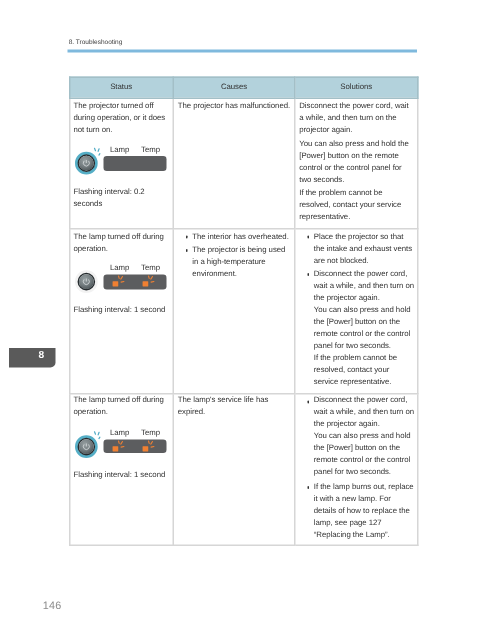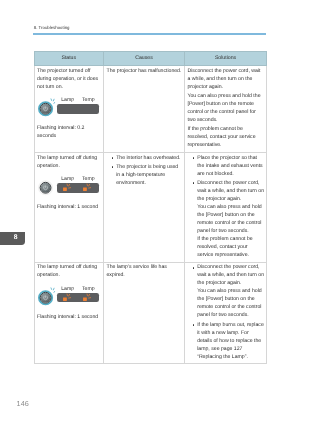--- a/index.html
+++ b/index.html
@@ -1,18 +1,18 @@
 <!DOCTYPE html>
 <html><head>
 <meta charset="utf-8">
 <style>
   html,body{margin:0;padding:0;}
   body{width:300px;height:426px;background:#ffffff;font-family:"Liberation Sans",sans-serif;
        -webkit-font-smoothing:antialiased;text-rendering:geometricPrecision;overflow:hidden;position:relative;}
-  .page{position:absolute;left:0;top:0;width:300px;height:426px;}
+  .page{position:absolute;left:12px;top:0;width:300px;height:426px;}
 
   
   .chapter-head{position:absolute;left:33.8px;top:25.3px;font-size:4.35px;color:#3b3b3b;letter-spacing:0;white-space:nowrap;}
   .head-rule{position:absolute;left:33.3px;top:33.4px;width:232.7px;height:1.4px;background:#7fb9dd;}
 
   
   .side-tab{position:absolute;left:-6px;top:231.6px;width:30.8px;height:13.5px;background:#5a5a5a;
             border-radius:0 0 3.4px 0;}
   .side-tab span{position:absolute;right:7.3px;top:50%;transform:translateY(-50%);
             color:#ffffff;font-size:6.8px;font-weight:bold;line-height:1;letter-spacing:0;}

